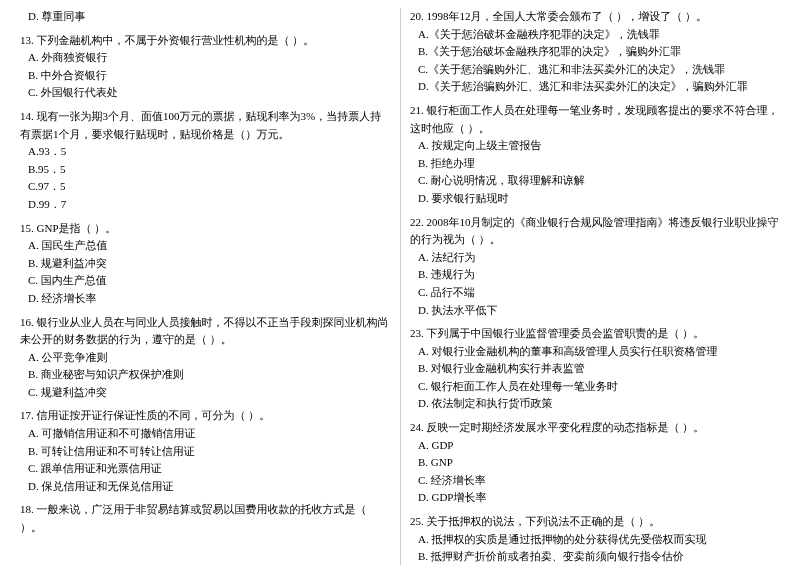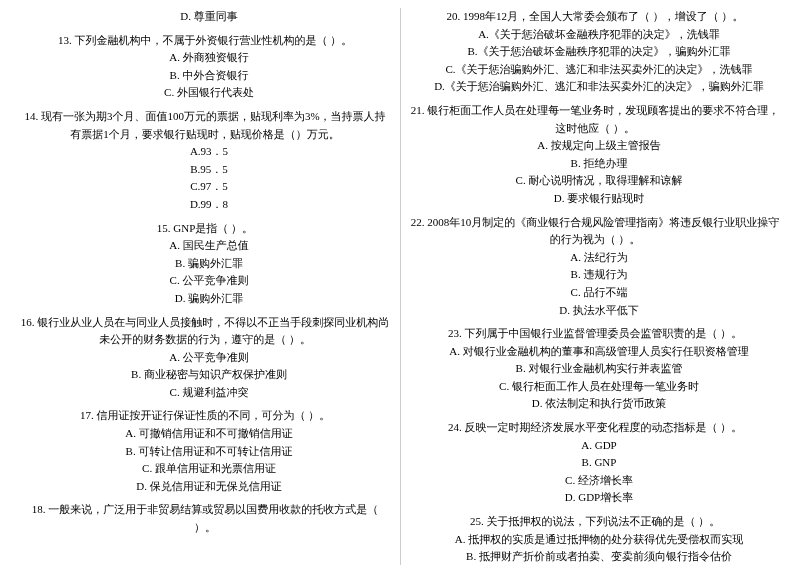--- a/index.html
+++ b/index.html
@@ -18,21 +18,20 @@
     }
     .page {
       padding: 8px 20px;
       column-count: 2;
       column-gap: 20px;
       column-rule: 1px solid #ccc;
     }
     .question-block {
       break-inside: avoid;
       margin-bottom: 6px;
-      text-align: center;
     }
     .question-text {
       font-size: 11px;
       line-height: 1.6;
       text-indent: 0;
     }
     .option {
       font-size: 11px;
       line-height: 1.6;
       padding-left: 8px;
@@ -52,29 +51,29 @@
     <div class="option">A. 外商独资银行</div>
     <div class="option">B. 中外合资银行</div>
     <div class="option">C. 外国银行代表处</div>
   </div>
 
   <div class="question-block">
     <div class="question-text">14. 现有一张为期3个月、面值100万元的票据，贴现利率为3%，当持票人持有票据1个月，要求银行贴现时，贴现价格是（）万元。</div>
     <div class="option">A.93．5</div>
     <div class="option">B.95．5</div>
     <div class="option">C.97．5</div>
-    <div class="option">D.99．8</div>
+    <div class="option">D.99．7</div>
   </div>
 
   <div class="question-block">
     <div class="question-text">15. GNP是指（    ）。</div>
     <div class="option">A. 国民生产总值</div>
-    <div class="option">B. 骗购外汇罪</div>
-    <div class="option">C. 公平竞争准则</div>
-    <div class="option">D. 骗购外汇罪</div>
+    <div class="option">B. 规避利益冲突</div>
+    <div class="option">C. 国内生产总值</div>
+    <div class="option">D. 经济增长率</div>
   </div>
 
   <div class="question-block">
     <div class="question-text">16. 银行业从业人员在与同业人员接触时，不得以不正当手段刺探同业机构尚未公开的财务数据的行为，遵守的是（    ）。</div>
     <div class="option">A. 公平竞争准则</div>
     <div class="option">B. 商业秘密与知识产权保护准则</div>
     <div class="option">C. 规避利益冲突</div>
   </div>
 
   <div class="question-block">

